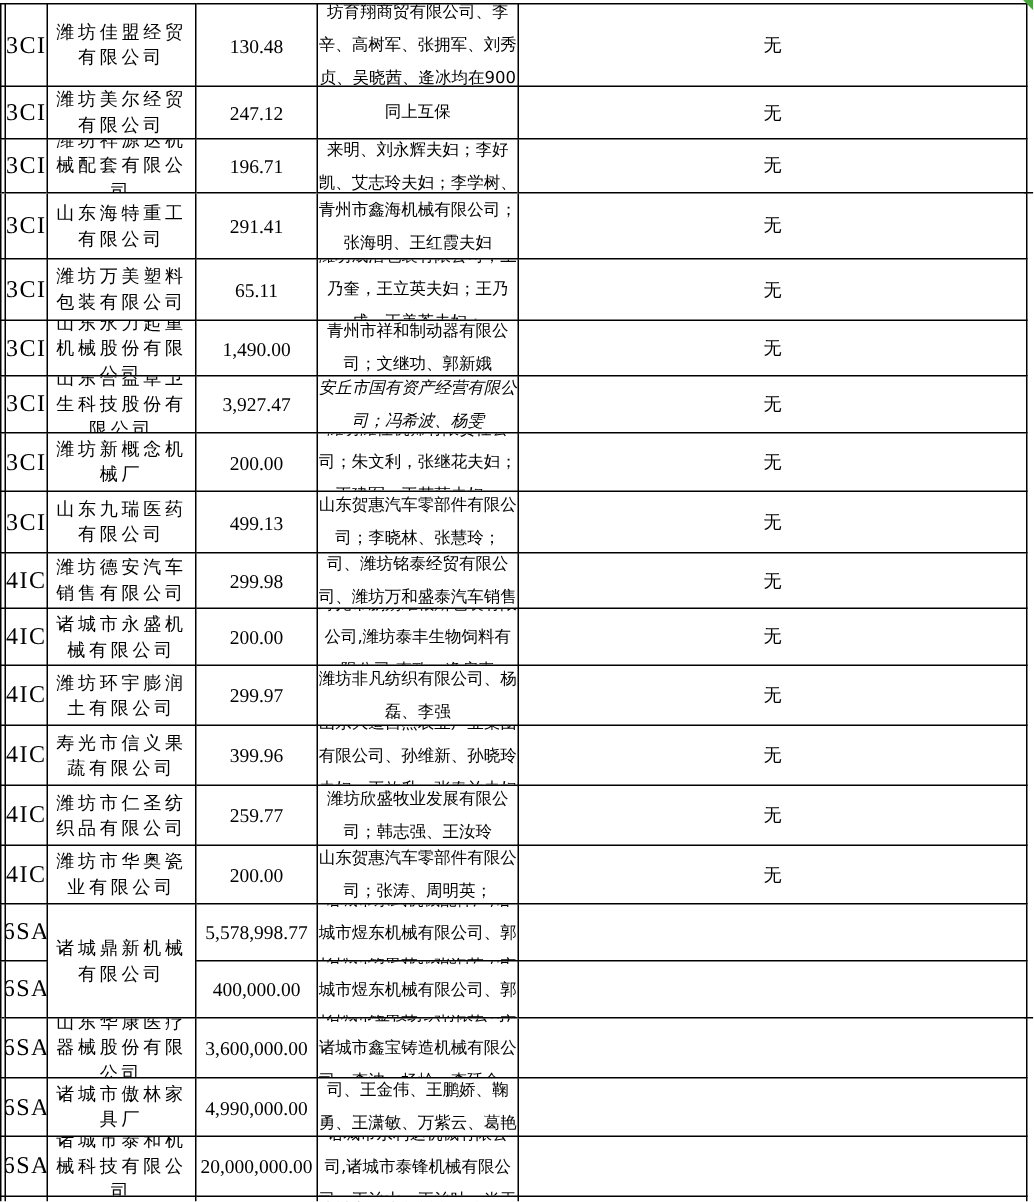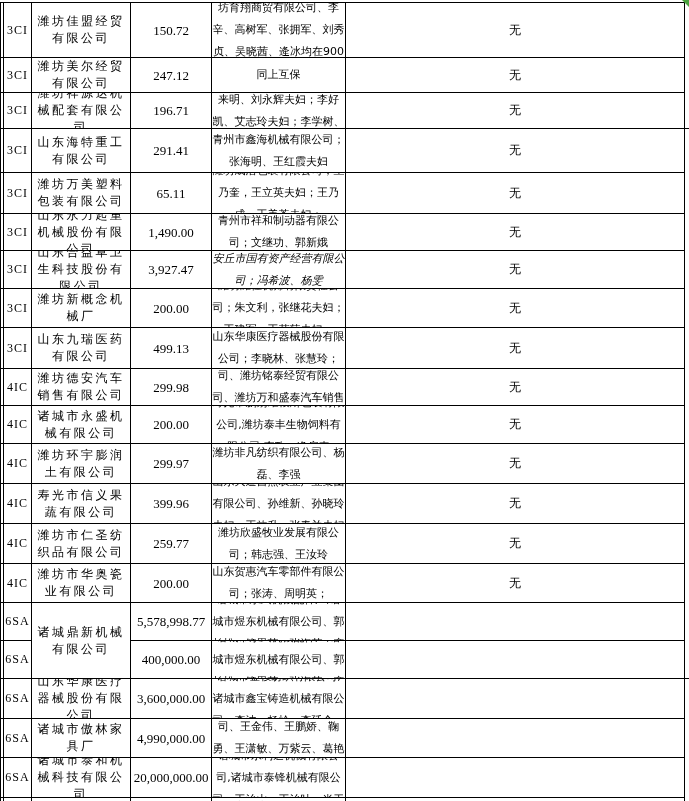--- a/index.html
+++ b/index.html
@@ -2,21 +2,21 @@
 <html><head>
 <meta charset="utf-8">
 <style>
   html,body{margin:0;padding:0;background:#fff;}
   body{font-family:"DejaVu Sans",sans-serif;color:#000;}
   .page{position:relative;width:689px;height:801px;overflow:hidden;background:#fff;}
   table.sheet{position:absolute;left:0;top:2px;border-collapse:collapse;table-layout:fixed;width:684px;}
   table.sheet td{border:1px solid #000;padding:0;vertical-align:middle;}
   .cw{display:flex;align-items:center;justify-content:center;overflow:hidden;
       text-align:center;width:100%;line-height:13px;}
-  td.code .cw{font-family:"Liberation Serif",serif;font-size:12px;letter-spacing:1px;}
+  td.code .cw{font-family:"Liberation Serif",serif;font-size:16px;letter-spacing:1px;}
   td.company .cw{font-size:12px;letter-spacing:2.5px;line-height:17px;}
   td.amount .cw{font-family:"Liberation Serif",serif;font-size:13px;white-space:nowrap;}
   td.guarantor .cw{font-size:11px;line-height:22px;}
   td.note .cw{font-size:12px;}
   tr.dashed td{border-bottom-style:dashed;}
   td.dashed-b{border-bottom-style:dashed;}
   .edge-dash{position:absolute;width:6px;height:0;border-top:1px dashed #000;left:683px;}
   .corner{position:absolute;top:0;width:0;height:0;
           border-top:7px solid #4ba33f;border-left:7px solid transparent;left:682px;}
 </style>
@@ -38,21 +38,21 @@
           <td>
             <div class="cw" style="height: 54px;"></div>
           </td>
           <td class="code">
             <div class="cw" style="height: 54px;">3CI</div>
           </td>
           <td class="company" rowspan="1">
             <div class="cw" style="height: 54px;">潍坊佳盟经贸有限公司</div>
           </td>
           <td class="amount">
-            <div class="cw" style="height: 54px;">150.72</div>
+            <div class="cw" style="height: 54px;">130.48</div>
           </td>
           <td class="guarantor">
             <div class="cw" style="height: 54px;">潍坊美尔经贸有限公司、潍坊育翔商贸有限公司、李辛、高树军、张拥军、刘秀贞、吴晓茜、逄冰均在900万</div>
           </td>
           <td class="note">
             <div class="cw" style="height: 54px;">无</div>
           </td>
         </tr>
         <tr>
           <td>
@@ -201,21 +201,21 @@
           <td class="code">
             <div class="cw" style="height: 40px;">3CI</div>
           </td>
           <td class="company" rowspan="1">
             <div class="cw" style="height: 40px;">山东九瑞医药有限公司</div>
           </td>
           <td class="amount">
             <div class="cw" style="height: 40px;">499.13</div>
           </td>
           <td class="guarantor">
-            <div class="cw" style="height: 40px;">山东华康医疗器械股份有限公司；李晓林、张慧玲；</div>
+            <div class="cw" style="height: 40px;">山东贺惠汽车零部件有限公司；李晓林、张慧玲；</div>
           </td>
           <td class="note">
             <div class="cw" style="height: 40px;">无</div>
           </td>
         </tr>
         <tr>
           <td>
             <div class="cw" style="height: 36px;"></div>
           </td>
           <td class="code">

